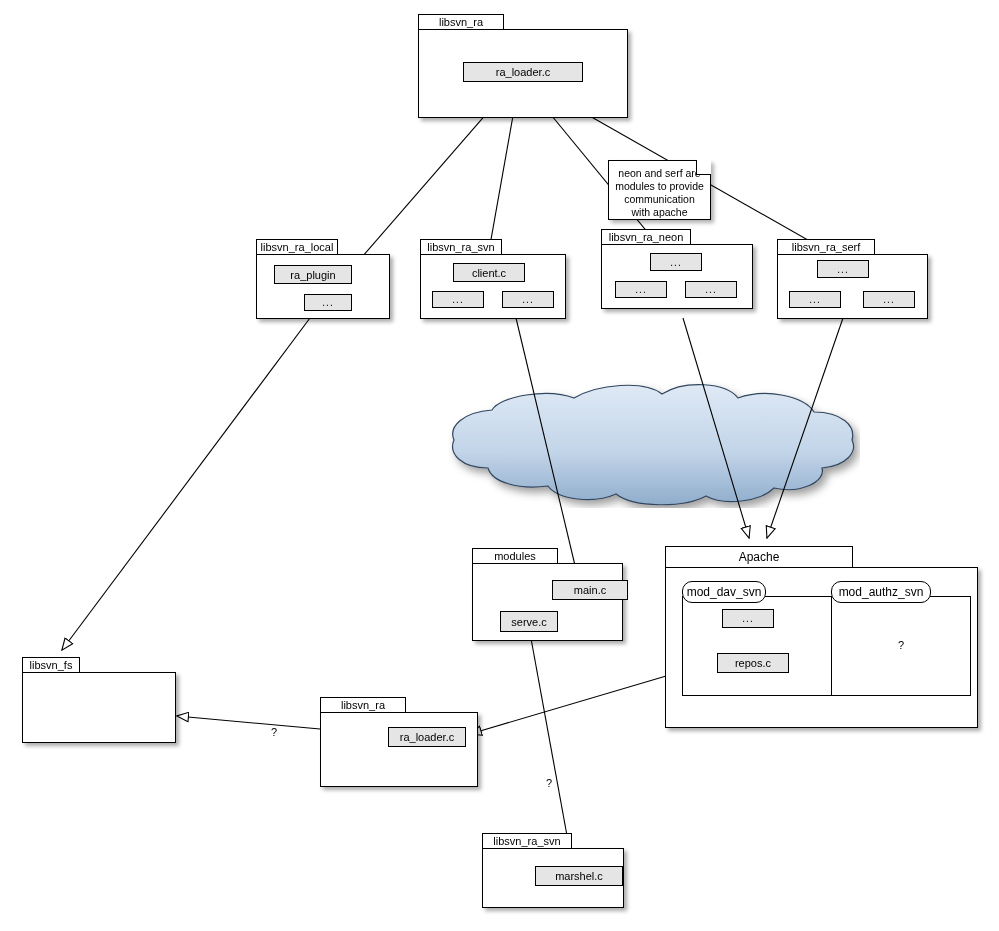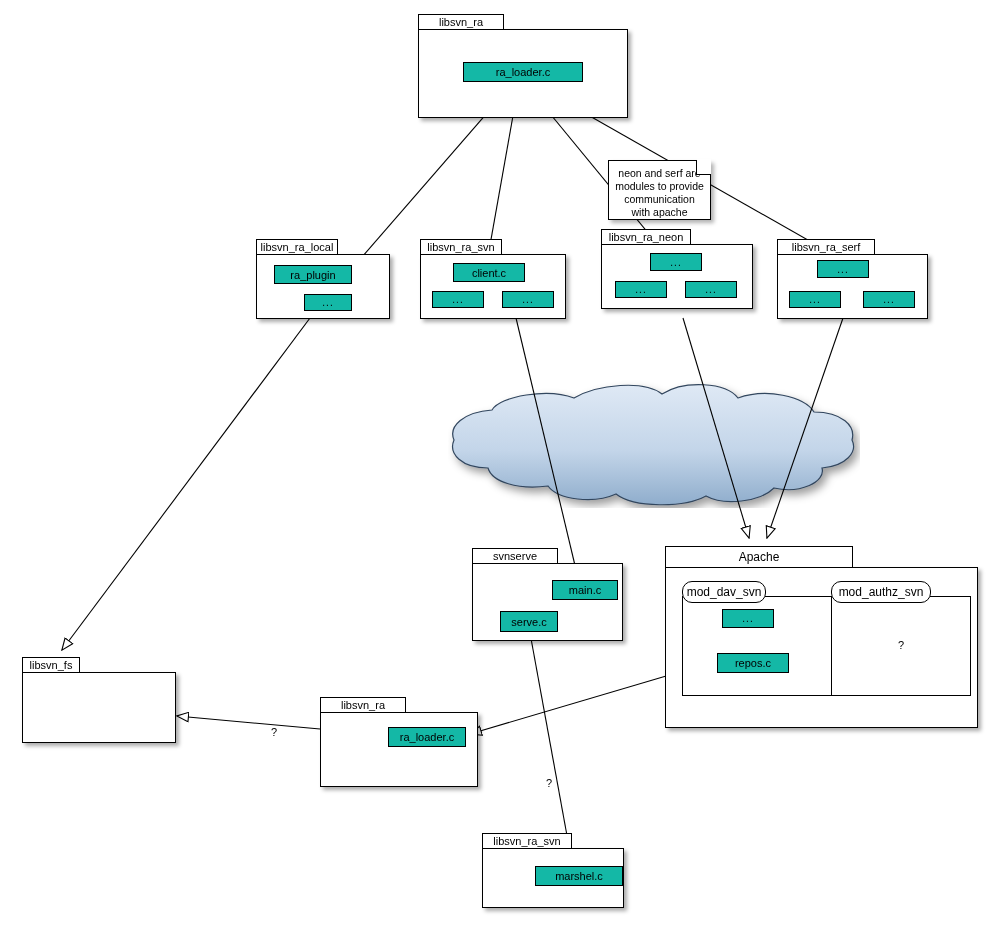--- a/index.html
+++ b/index.html
@@ -24,21 +24,21 @@
   .pkg .body{
     position:absolute;left:0;background:#fff;border:1px solid #000;
     box-sizing:border-box;
     box-shadow:3px 3px 4px rgba(0,0,0,.33);
     z-index:1;
   }
   .pkg.wide-tab .tab{font-size:12px;line-height:20px;height:22px;}
 
   
   .fbox{
-    position:absolute;background:#14b8a6;border:1px solid #000;
+    position:absolute;background:#e5e5e5;border:1px solid #000;
     box-sizing:border-box;
     font-size:11px;color:#000;
     display:flex;align-items:center;justify-content:center;
     white-space:nowrap;z-index:3;
   }
   .fbox.dots{letter-spacing:1px;font-size:10px;}
 
   
   .subpkg .body{box-shadow:none;}
   .subpkg .tab{font-size:11px;border-radius:10px;}
@@ -172,23 +172,23 @@
 
   <div class="pkg" style="left:777px;top:239px;width:151px;height:80px;">
     <div class="tab" style="width:98px;">libsvn_ra_serf</div>
     <div class="body" style="top:15px;width:151px;height:65px;"></div>
     <div class="fbox dots" style="left:40px;top:21px;width:52px;height:18px;">...</div>
     <div class="fbox dots" style="left:12px;top:52px;width:52px;height:17px;">...</div>
     <div class="fbox dots" style="left:86px;top:52px;width:52px;height:17px;">...</div>
   </div>
 
   <div class="pkg" style="left:472px;top:548px;width:151px;height:93px;">
-    <div class="tab" style="width:86px;">svnserve</div>
+    <div class="tab" style="width:86px;">modules</div>
     <div class="body" style="top:15px;width:151px;height:78px;"></div>
-    <div class="fbox" style="left:80px;top:32px;width:66px;height:20px;">main.c</div>
+    <div class="fbox" style="left:80px;top:32px;width:76px;height:20px;">main.c</div>
     <div class="fbox" style="left:28px;top:63px;width:58px;height:21px;">serve.c</div>
   </div>
 
   <div class="pkg wide-tab" style="left:665px;top:546px;width:313px;height:182px;">
     <div class="tab" style="width:188px;">Apache</div>
     <div class="body" style="top:21px;width:313px;height:161px;"></div>
 
     <div class="pkg subpkg" style="left:17px;top:35px;width:150px;height:115px;">
       <div class="tab" style="width:84px;">mod_dav_svn</div>
       <div class="body" style="top:15px;width:150px;height:100px;"></div>

